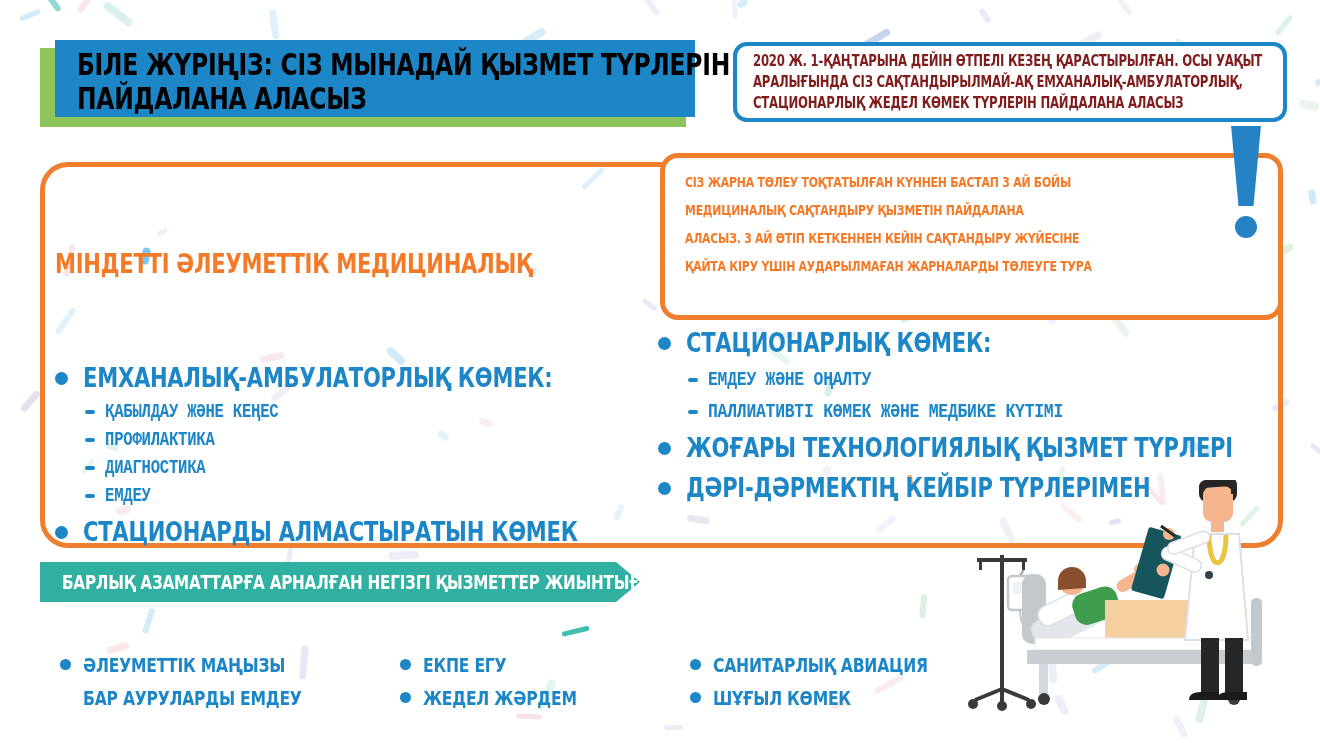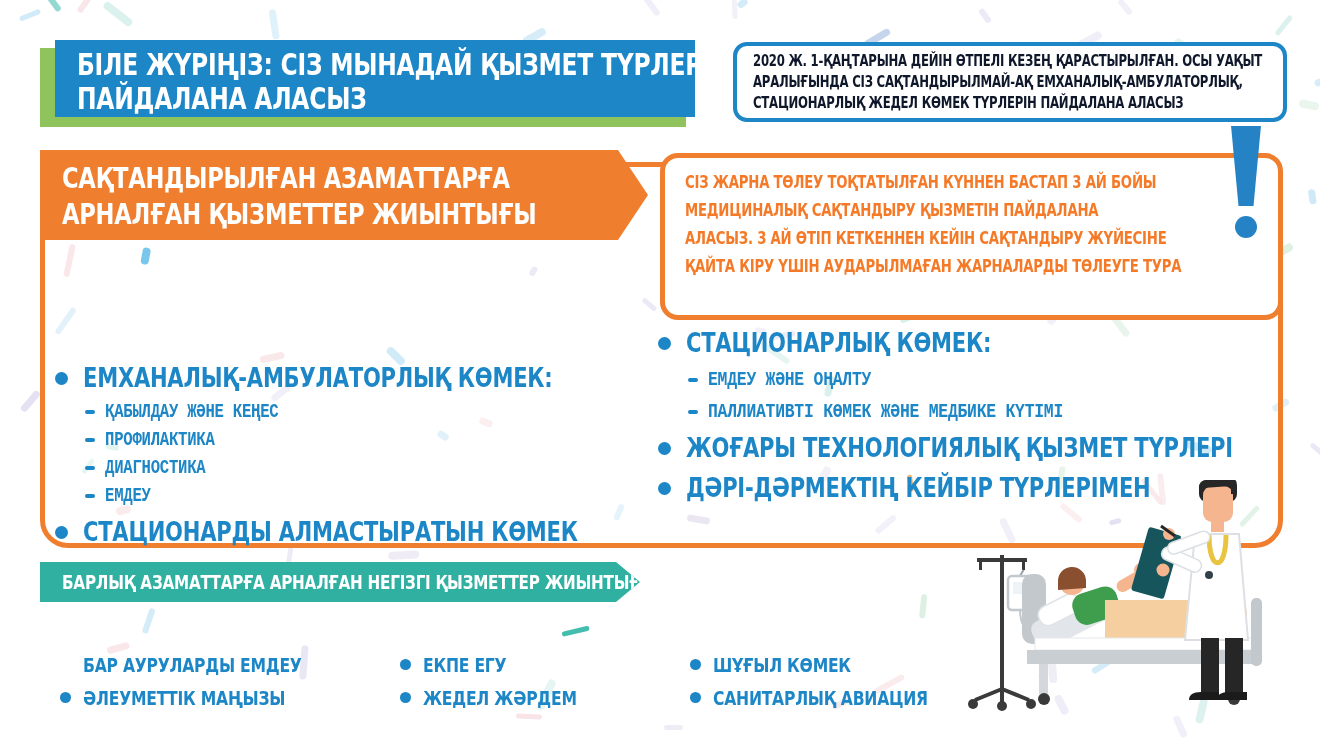--- a/index.html
+++ b/index.html
@@ -9,42 +9,42 @@
   .abs{position:absolute;}
   .cond{display:inline-block;transform:scaleX(0.78);transform-origin:0 50%;white-space:nowrap;letter-spacing:-0.3px;}
 
   
   #confetti{position:absolute;inset:0;z-index:0;}
   .confetti{position:absolute;}
 
   
   #green-accent{left:40px;top:48px;width:646px;height:79px;background:#8FC45C;z-index:1;}
   #blue-header{left:55px;top:40px;width:640px;height:77px;background:#1C86C6;z-index:2;
-               padding:8px 0 0 22px;box-sizing:border-box;color:#ffffff;}
+               padding:8px 0 0 22px;box-sizing:border-box;color:#000000;}
   #blue-header .line{font-size:30px;line-height:34px;}
 
   
   #transition-note{left:733px;top:42px;width:554px;height:80px;background:#fff;border:4px solid #1C86C6;
-                   border-radius:14px;z-index:2;box-sizing:border-box;padding:5px 0 0 16px;color:#0f172a;}
+                   border-radius:14px;z-index:2;box-sizing:border-box;padding:5px 0 0 16px;color:#7f1d1d;}
   #transition-note .line{font-size:15px;line-height:21px;}
 
   
   #big-box{left:40px;top:162px;width:1243px;height:386px;border:5px solid #EF7E2E;border-radius:28px;
            box-sizing:border-box;z-index:1;background:transparent;}
 
   
   #insured-banner{left:40px;top:150px;width:608px;height:90px;background:#EF7E2E;z-index:2;color:#fff;
                   padding:10px 0 0 22px;box-sizing:border-box;
                   clip-path:polygon(0 0,calc(100% - 30px) 0,100% 50%,calc(100% - 30px) 100%,0 100%);}
   #insured-banner .line{font-size:29px;line-height:36px;}
 
   
   #warning-note{left:660px;top:153px;width:623px;height:167px;background:#fff;border:5px solid #EF7E2E;
                 border-radius:18px;z-index:2;box-sizing:border-box;padding:10px 0 0 20px;color:#F47A28;}
-  #warning-note .line{font-size:17px;line-height:28px;}
+  #warning-note .line{font-size:14px;line-height:28px;}
 
   
   #exclamation{left:1224px;top:126px;width:44px;height:122px;z-index:3;}
   #exclamation .bar{width:34px;height:80px;margin:0 auto;background:#2482C5;
                     clip-path:polygon(6% 0,94% 0,72% 100%,28% 100%);}
   #exclamation .dot{width:22px;height:22px;border-radius:50%;background:#2482C5;margin:10px auto 0;}
 
   
   #msm-subtitle{left:55px;top:248px;z-index:2;color:#F47A28;}
   #msm-subtitle .line{font-size:27px;line-height:31px;}
@@ -194,38 +194,35 @@
   </div>
 
   <div class="abs" id="transition-note">
     <div class="line"><span class="cond">2020 Ж. 1-ҚАҢТАРЫНА ДЕЙІН ӨТПЕЛІ КЕЗЕҢ ҚАРАСТЫРЫЛҒАН. ОСЫ УАҚЫТ</span></div>
     <div class="line"><span class="cond">АРАЛЫҒЫНДА СІЗ САҚТАНДЫРЫЛМАЙ-АҚ ЕМХАНАЛЫҚ-АМБУЛАТОРЛЫҚ,</span></div>
     <div class="line"><span class="cond">СТАЦИОНАРЛЫҚ ЖЕДЕЛ КӨМЕК ТҮРЛЕРІН ПАЙДАЛАНА АЛАСЫЗ</span></div>
   </div>
 
   <div class="abs" id="big-box"></div>
 
-  <div class="abs" id="insured-banner">
-    <div class="line"><span class="cond">САҚТАНДЫРЫЛҒАН АЗАМАТТАРҒА</span></div>
-    <div class="line"><span class="cond">АРНАЛҒАН ҚЫЗМЕТТЕР ЖИЫНТЫҒЫ</span></div>
-  </div>
 
   <div class="abs" id="warning-note">
     <div class="line"><span class="cond">СІЗ ЖАРНА ТӨЛЕУ ТОҚТАТЫЛҒАН КҮННЕН БАСТАП 3 АЙ БОЙЫ</span></div>
     <div class="line"><span class="cond">МЕДИЦИНАЛЫҚ САҚТАНДЫРУ ҚЫЗМЕТІН ПАЙДАЛАНА</span></div>
     <div class="line"><span class="cond">АЛАСЫЗ. 3 АЙ ӨТІП КЕТКЕННЕН КЕЙІН САҚТАНДЫРУ ЖҮЙЕСІНЕ</span></div>
     <div class="line"><span class="cond">ҚАЙТА КІРУ ҮШІН АУДАРЫЛМАҒАН ЖАРНАЛАРДЫ ТӨЛЕУГЕ ТУРА</span></div>
   </div>
 
   <div class="abs" id="exclamation">
     <div class="bar"></div>
     <div class="dot"></div>
   </div>
 
   <div class="abs" id="msm-subtitle">
+    <div class="line"><span class="cond">МІНДЕТТІ ӘЛЕУМЕТТІК МЕДИЦИНАЛЫҚ</span></div>
   </div>
 
   <div class="abs svc-col" id="left-col">
     <div class="main-bullet">
       <span class="bdot"></span>
       <span class="cond">ЕМХАНАЛЫҚ-АМБУЛАТОРЛЫҚ КӨМЕК:</span>
     </div>
     <div class="sub-list">
       <div class="sub-line">
           <span class="dash"></span>
@@ -273,46 +270,46 @@
       <span class="bdot"></span>
       <span class="cond">ДӘРІ-ДӘРМЕКТІҢ КЕЙБІР ТҮРЛЕРІМЕН</span>
     </div>
   </div>
 
   <div class="abs" id="all-banner">
     <span class="cond">БАРЛЫҚ АЗАМАТТАРҒА АРНАЛҒАН НЕГІЗГІ ҚЫЗМЕТТЕР ЖИЫНТЫҒЫ</span>
   </div>
 
   <div class="abs bottom-col" id="bcol1">
+    <div class="b-line">
+      <span class="bdot"></span>
+      <span class="cond">ӘЛЕУМЕТТІК МАҢЫЗЫ</span>
+    </div>
     <div class="b-line b-cont">
       <span class="cond">БАР АУРУЛАРДЫ ЕМДЕУ</span>
     </div>
-    <div class="b-line">
-      <span class="bdot"></span>
-      <span class="cond">ӘЛЕУМЕТТІК МАҢЫЗЫ</span>
-    </div>
   </div>
   <div class="abs bottom-col" id="bcol2">
     <div class="b-line">
       <span class="bdot"></span>
       <span class="cond">ЕКПЕ ЕГУ</span>
     </div>
     <div class="b-line">
       <span class="bdot"></span>
       <span class="cond">ЖЕДЕЛ ЖӘРДЕМ</span>
     </div>
   </div>
   <div class="abs bottom-col" id="bcol3">
     <div class="b-line">
       <span class="bdot"></span>
+      <span class="cond">САНИТАРЛЫҚ АВИАЦИЯ</span>
+    </div>
+    <div class="b-line">
+      <span class="bdot"></span>
       <span class="cond">ШҰҒЫЛ КӨМЕК</span>
-    </div>
-    <div class="b-line">
-      <span class="bdot"></span>
-      <span class="cond">САНИТАРЛЫҚ АВИАЦИЯ</span>
     </div>
   </div>
 
   <svg class="abs" id="illustration" width="365" height="265" viewBox="0 0 365 265">
 
     <g>
       <rect x="45" y="77" width="4" height="134" fill="#3A3A3A"></rect>
       <rect x="22" y="80" width="50" height="4" fill="#3A3A3A"></rect>
       <rect x="24" y="84" width="3" height="8" fill="#3A3A3A"></rect>
       <rect x="67" y="84" width="3" height="8" fill="#3A3A3A"></rect>

